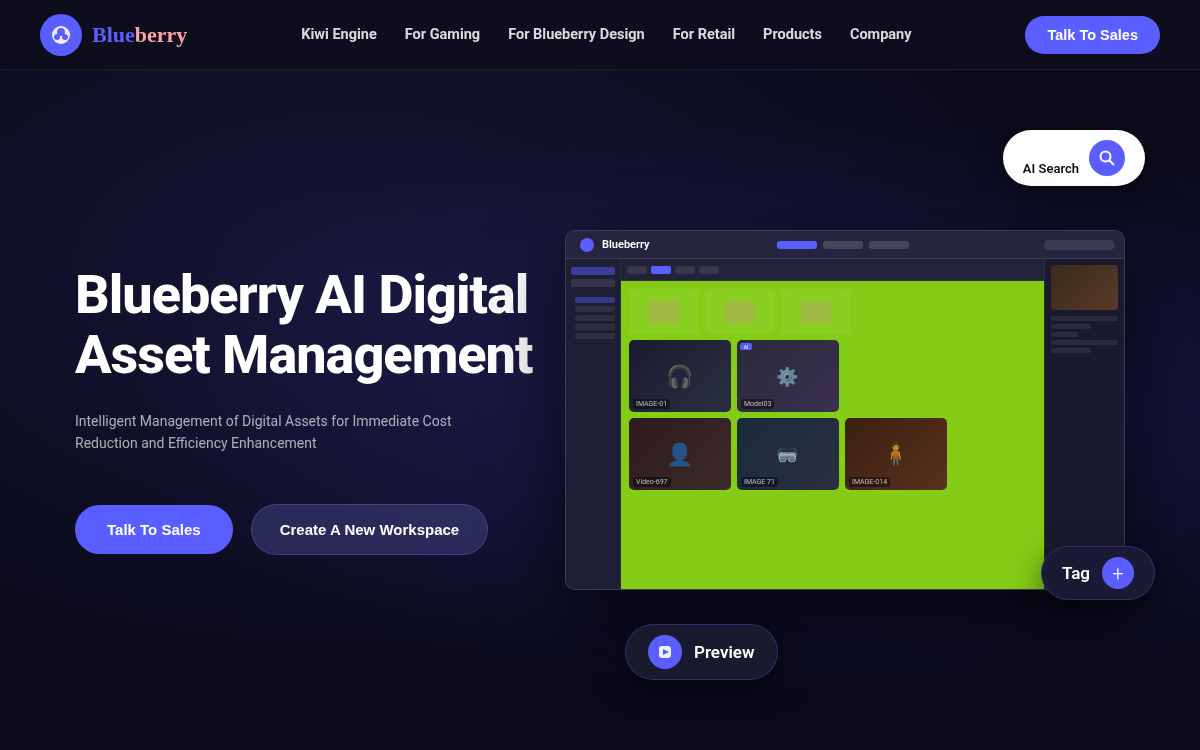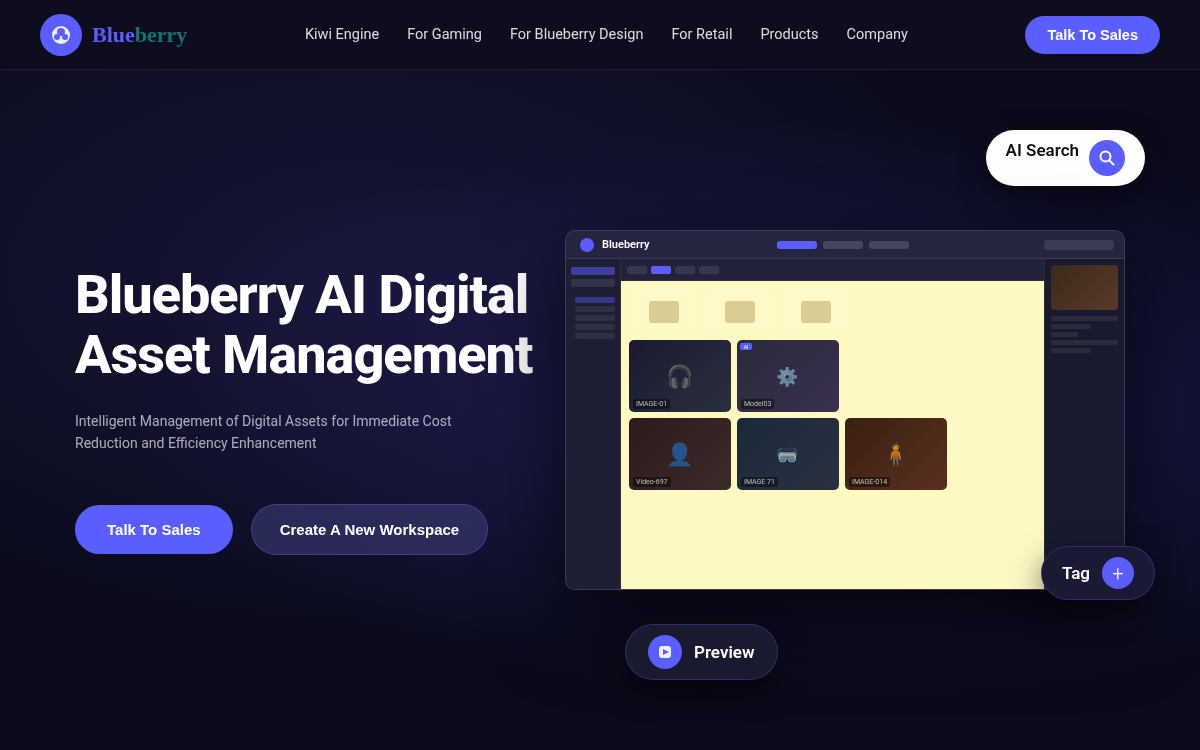--- a/index.html
+++ b/index.html
@@ -48,21 +48,21 @@
     .logo-text span { color: #5b5eff; font-family: Liberation Serif, serif; }
     .nav-links {
       display: flex;
       align-items: center;
       gap: 28px;
       flex-wrap: wrap;
     }
     .nav-link {
       color: rgba(255,255,255,0.85);
       font-size: 14.5px;
-      font-weight: 400;
+      font-weight: 700;
       cursor: pointer;
       text-decoration: none;
       white-space: nowrap;
     }
     .nav-cta {
       background: #5b5eff;
       color: white;
       border: none;
       padding: 11px 22px;
       border-radius: 25px;
@@ -233,21 +233,21 @@
     .tree-item {
       height: 6px;
       background: rgba(255,255,255,0.08);
       border-radius: 2px;
       margin-left: 4px;
     }
     .tree-item.selected { background: rgba(91,94,255,0.4); }
 
     .app-main {
       flex: 1;
-      background: #fef9c3;
+      background: #84cc16;
       display: flex;
       flex-direction: column;
     }
     .app-toolbar {
       height: 22px;
       background: #222238;
       border-bottom: 1px solid rgba(255,255,255,0.07);
       display: flex;
       align-items: center;
       padding: 0 6px;
@@ -415,23 +415,23 @@
     
     .ai-search-badge {
       position: absolute;
       top: -30px;
       right: -20px;
       background: white;
       color: #111;
       border-radius: 30px;
       padding: 10px 20px;
       display: flex;
-      align-items: flex-start;
+      align-items: flex-end;
       gap: 10px;
-      font-size: 17px;
+      font-size: 13px;
       font-weight: 600;
       box-shadow: 0 10px 30px rgba(0,0,0,0.4);
       white-space: nowrap;
     }
     .ai-search-icon {
       width: 36px; height: 36px;
       background: #5b5eff;
       border-radius: 50%;
       display: flex;
       align-items: center;
@@ -501,21 +501,21 @@
   <div class="nav-logo">
     <div class="logo-icon">
       <svg width="22" height="22" viewBox="0 0 22 22" fill="none">
         <circle cx="11" cy="11" r="9" fill="white" opacity="0.9"></circle>
         <circle cx="11" cy="8" r="4" fill="#5b5eff"></circle>
         <circle cx="7" cy="13" r="3" fill="#5b5eff"></circle>
         <circle cx="15" cy="13" r="3" fill="#5b5eff"></circle>
       </svg>
     </div>
     <span class="logo-text">
-      <span>Blue</span><span style="color:#0f766e">berry</span>
+      <span>Blue</span><span style="color:#fca5a5">berry</span>
     </span>
   </div>
 
   <div class="nav-links">
     <a class="nav-link">Kiwi Engine</a>
     <a class="nav-link">For Gaming</a>
     <a class="nav-link">For Blueberry Design</a>
     <a class="nav-link">For Retail</a>
     <a class="nav-link">Products</a>
     <a class="nav-link">Company</a>

